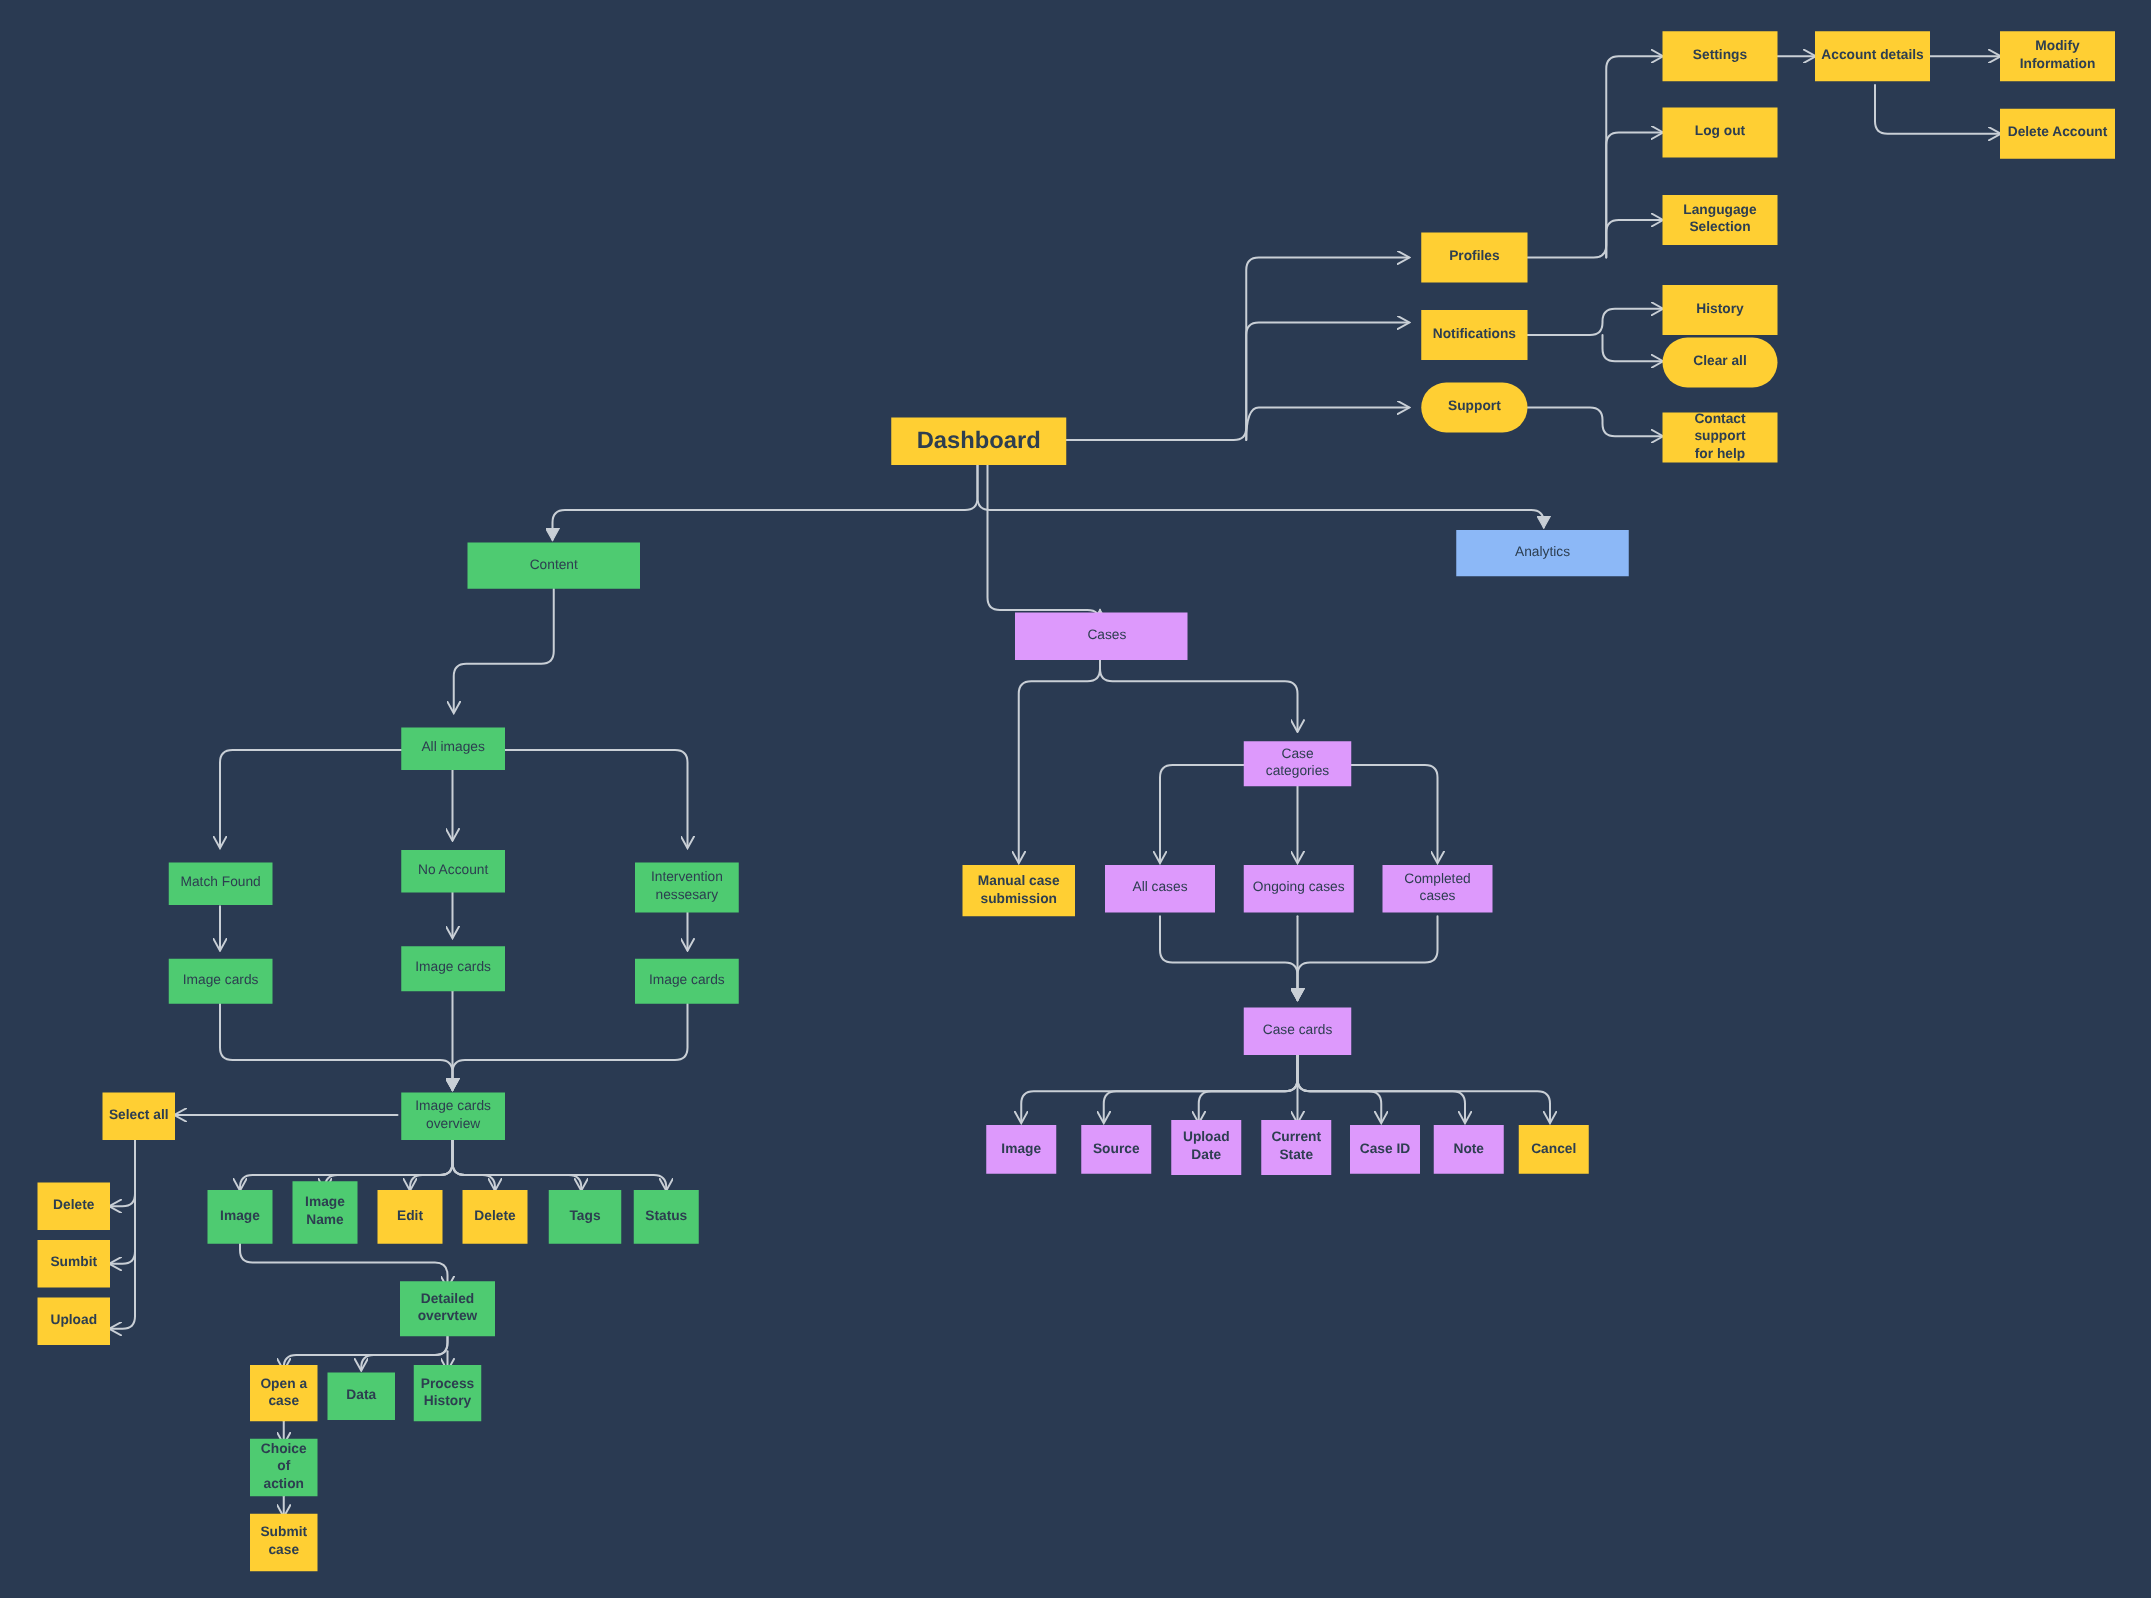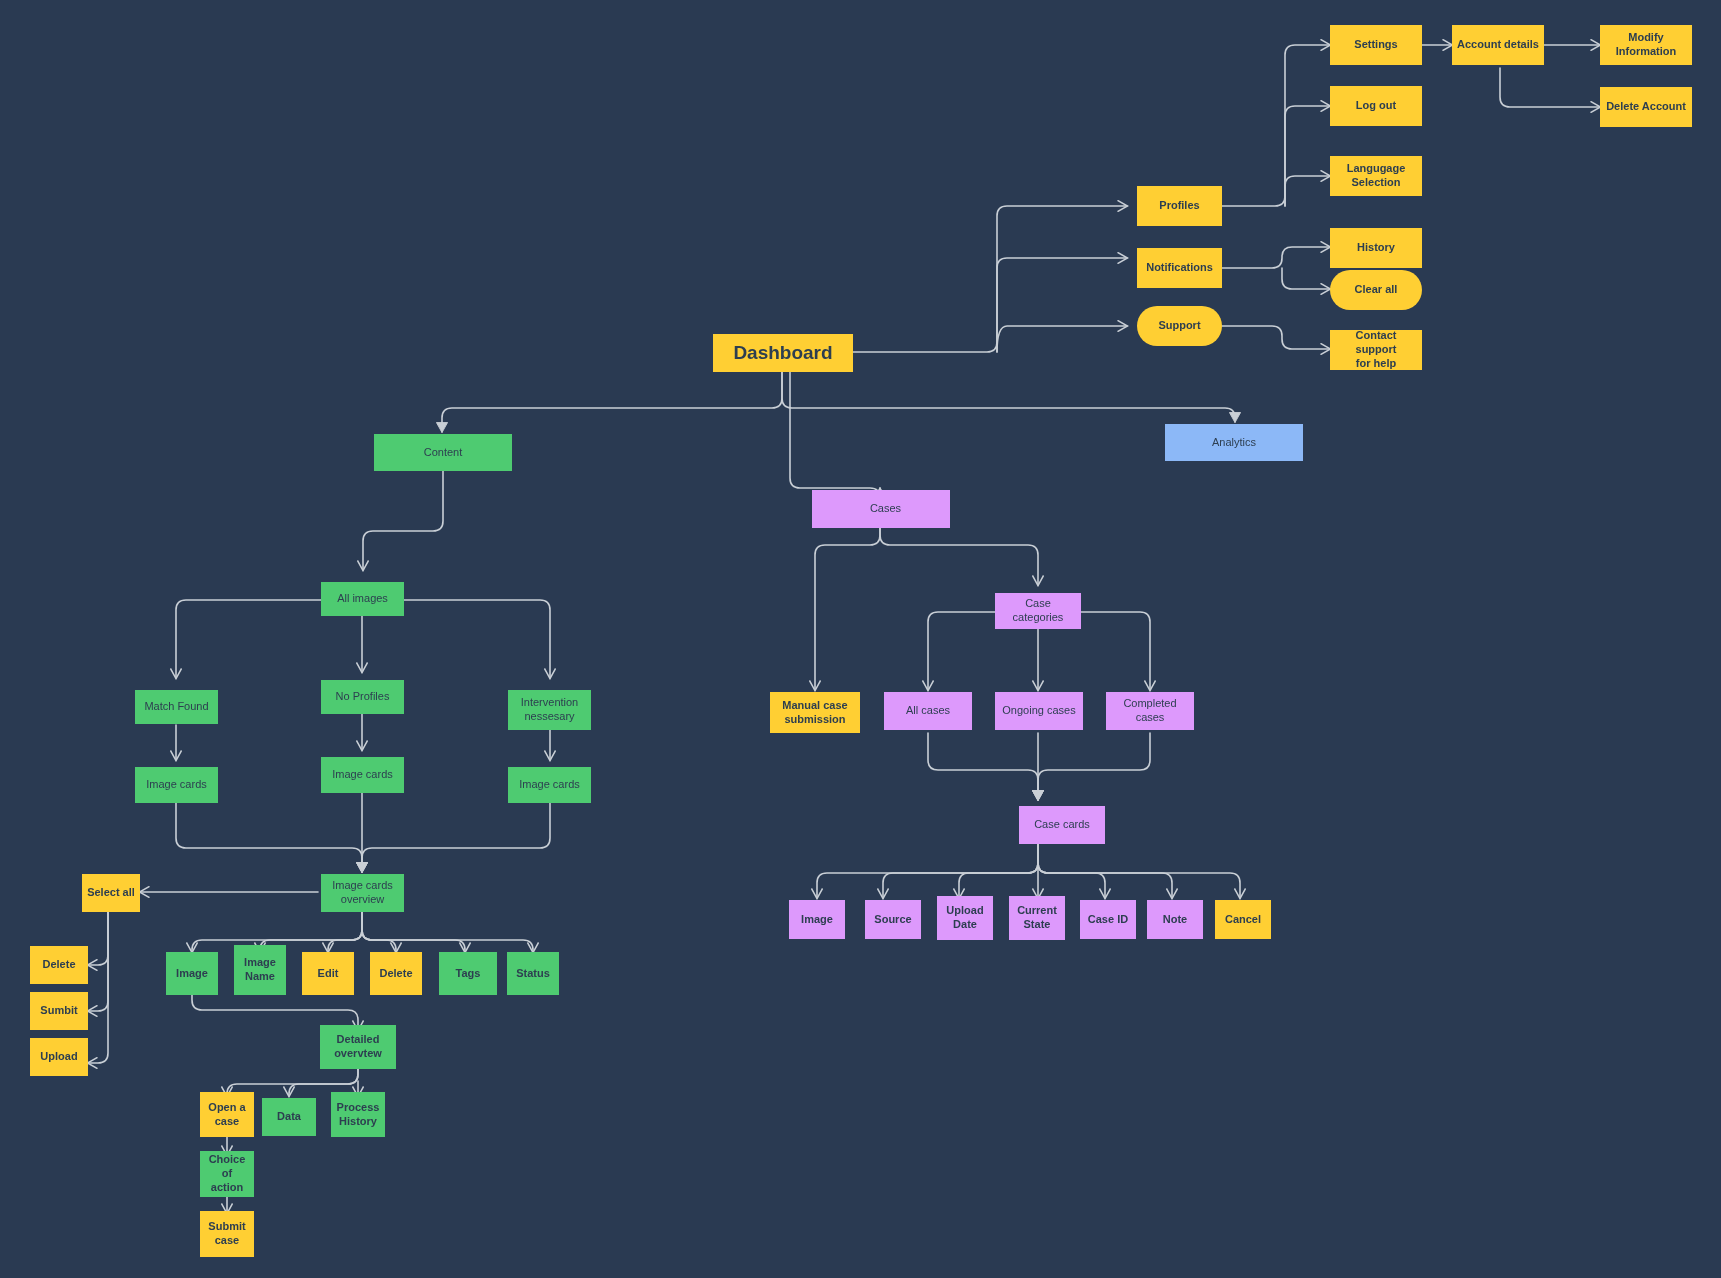--- a/index.html
+++ b/index.html
@@ -163,21 +163,21 @@
 
   <div class="node n-yellow sz-lg" style="left:713px;top:334px;width:140px;height:38px;">Dashboard</div>
 
   <div class="node n-green sz-reg" style="left:374px;top:434px;width:138px;height:37px;">Content</div>
   <div class="node n-blue sz-reg" style="left:1165px;top:424px;width:138px;height:37px;">Analytics</div>
   <div class="node n-purple sz-reg" style="left:812px;top:490px;width:138px;height:38px;padding-left:13px;">Cases</div>
 
   <div class="node n-green sz-reg" style="left:321px;top:582px;width:83px;height:34px;">All images</div>
 
   <div class="node n-green sz-reg" style="left:135px;top:690px;width:83px;height:34px;">Match Found</div>
-  <div class="node n-green sz-reg" style="left:321px;top:680px;width:83px;height:34px;">No Profiles</div>
+  <div class="node n-green sz-reg" style="left:321px;top:680px;width:83px;height:34px;">No Account</div>
   <div class="node n-green sz-reg" style="left:508px;top:690px;width:83px;height:40px;">Intervention
 nessesary</div>
 
   <div class="node n-green sz-reg" style="left:135px;top:767px;width:83px;height:36px;">Image cards</div>
   <div class="node n-green sz-reg" style="left:321px;top:757px;width:83px;height:36px;">Image cards</div>
   <div class="node n-green sz-reg" style="left:508px;top:767px;width:83px;height:36px;">Image cards</div>
 
   <div class="node n-green sz-reg" style="left:321px;top:874px;width:83px;height:38px;">Image cards
 overview</div>
 
@@ -211,21 +211,21 @@
 
   <div class="node n-yellow sz-sm" style="left:770px;top:692px;width:90px;height:41px;">Manual case
 submission</div>
 
   <div class="node n-purple sz-reg" style="left:995px;top:593px;width:86px;height:36px;">Case categories</div>
 
   <div class="node n-purple sz-reg" style="left:884px;top:692px;width:88px;height:38px;">All cases</div>
   <div class="node n-purple sz-reg" style="left:995px;top:692px;width:88px;height:38px;">Ongoing cases</div>
   <div class="node n-purple sz-reg" style="left:1106px;top:692px;width:88px;height:38px;">Completed cases</div>
 
-  <div class="node n-purple sz-reg" style="left:995px;top:806px;width:86px;height:38px;margin-left:24px;">Case cards</div>
+  <div class="node n-purple sz-reg" style="left:995px;top:806px;width:86px;height:38px;">Case cards</div>
 
   <div class="node n-purple sz-sm" style="left:789px;top:900px;width:56px;height:39px;">Image</div>
   <div class="node n-purple sz-sm" style="left:865px;top:900px;width:56px;height:39px;">Source</div>
   <div class="node n-purple sz-sm" style="left:937px;top:896px;width:56px;height:44px;">Upload
 Date</div>
   <div class="node n-purple sz-sm" style="left:1009px;top:896px;width:56px;height:44px;">Current
 State</div>
   <div class="node n-purple sz-sm" style="left:1080px;top:900px;width:56px;height:39px;">Case ID</div>
   <div class="node n-purple sz-sm" style="left:1147px;top:900px;width:56px;height:39px;">Note</div>
   <div class="node n-yellow sz-sm" style="left:1215px;top:900px;width:56px;height:39px;">Cancel</div>

